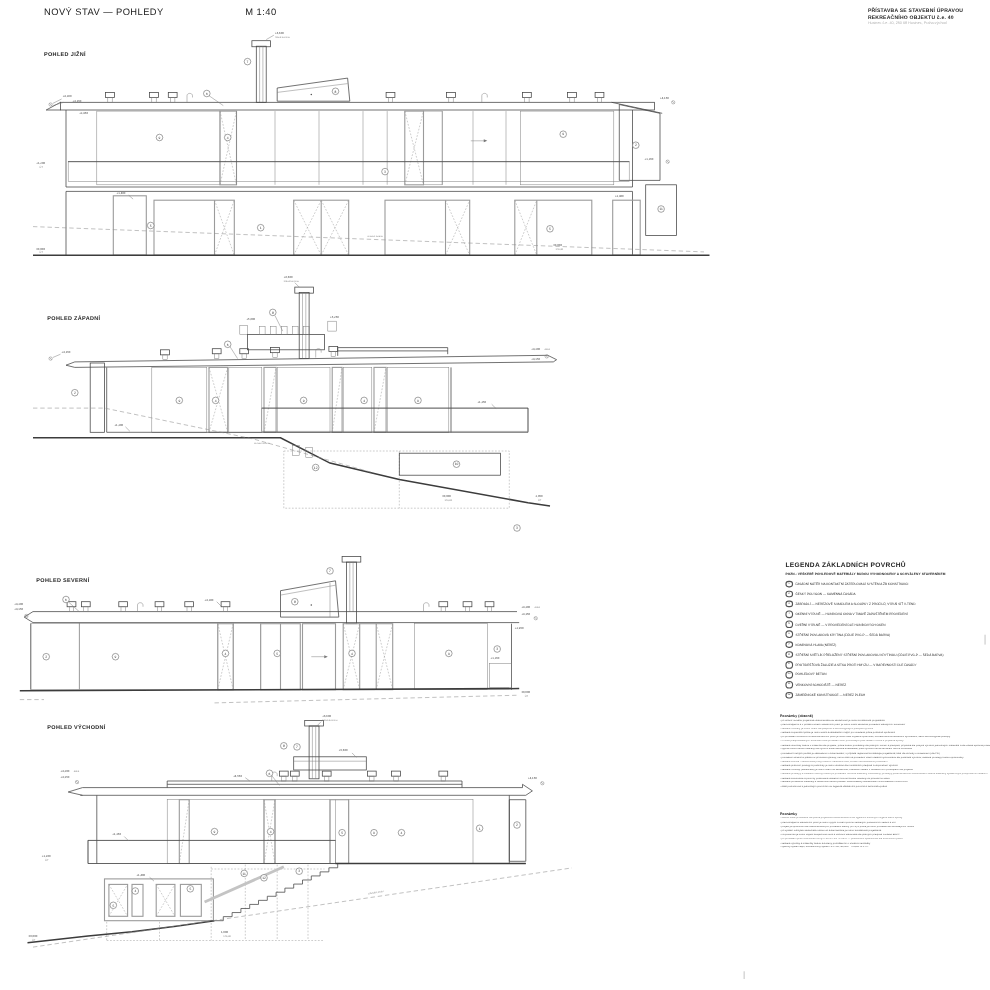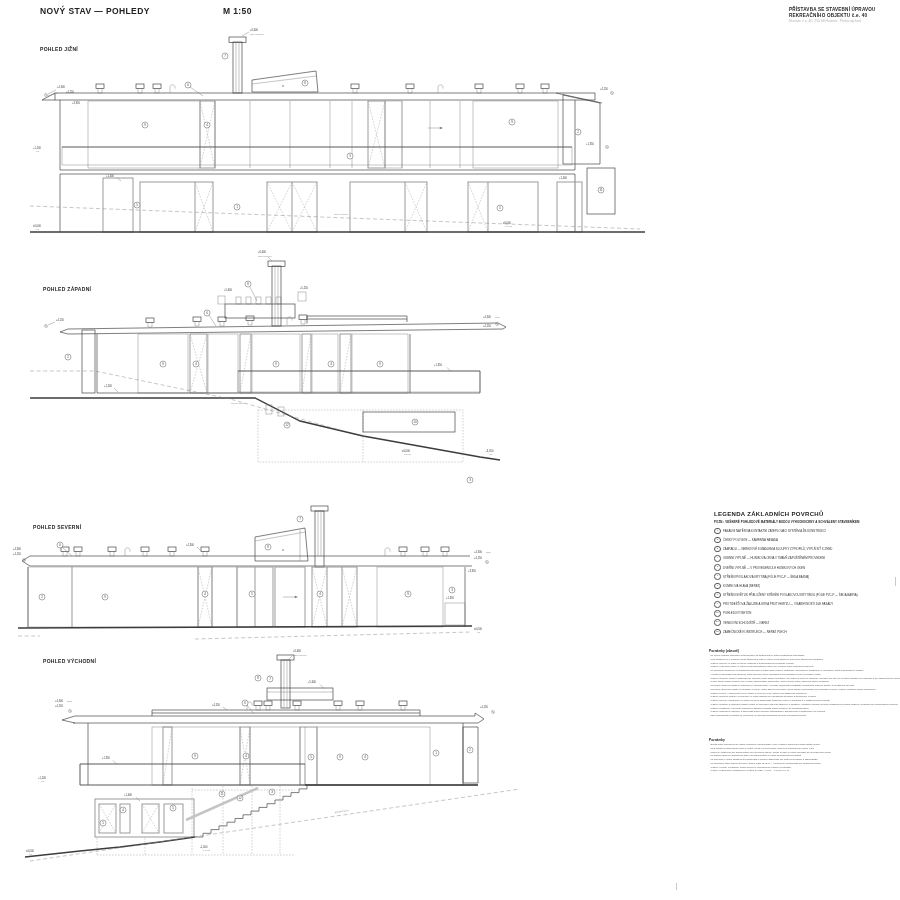--- a/index.html
+++ b/index.html
@@ -1,19 +1,19 @@
 <!DOCTYPE html>
 <html><head>
 <meta charset="utf-8">
 <style>
   html,body{margin:0;padding:0;background:#fff;}
   #sheet{position:relative;width:900px;height:900px;background:#fff;overflow:hidden;
          font-family:"Liberation Sans",sans-serif;color:#222;}
   .abs{position:absolute;}
-  .sheet-title{font-size:8.5px;font-weight:bold;letter-spacing:.4px;padding-left:28px;}
+  .sheet-title{font-size:8.5px;font-weight:normal;letter-spacing:.4px;padding-left:28px;}
   .proj-line{font-size:4.6px;font-weight:bold;line-height:5.8px;letter-spacing:.2px;}
   .proj-addr{font-size:3.4px;color:#b3b3b3;line-height:5px;}
   
   .lg-title{font-size:6px;font-weight:bold;letter-spacing:.3px;margin-bottom:2.5px;}
   .lg-note{font-size:2.9px;font-weight:bold;margin-bottom:4px;letter-spacing:.1px;}
   .lg-row{display:flex;align-items:center;gap:2.5px;margin-bottom:2.6px;}
   .lg-num{flex:0 0 auto;width:4.6px;height:4.6px;border:.5px solid #555;border-radius:50%;
           font-size:2.4px;line-height:4.6px;text-align:center;color:#444;}
   .lg-txt{font-size:2.85px;color:#333;white-space:nowrap;}
   
@@ -33,21 +33,21 @@
   .ref circle{fill:#fff;stroke:#5a5a5a;stroke-width:.5;}
   .ref text{font-family:"Liberation Sans",sans-serif;font-size:3px;fill:#444;text-anchor:middle;}
   .tick{background:#c9c9c9;}
 </style>
 </head>
 <body>
 
 <div id="sheet">
 
   <div class="abs sheet-title" style="left:12px;top:6px;">NOVÝ STAV — POHLEDY</div>
-  <div class="abs sheet-title" style="left:195px;top:6px;">M 1:50</div>
+  <div class="abs sheet-title" style="left:195px;top:6px;">M 1:40</div>
   <div class="abs" style="left:789px;top:7px;width:108px;">
     <div class="proj-line">PŘÍSTAVBA SE STAVEBNÍ ÚPRAVOU</div>
     <div class="proj-line">REKREAČNÍHO OBJEKTU č.e. 40</div>
     <div class="proj-addr">Husinec č.e. 40, 250 68 Husinec, Praha-východ</div>
   </div>
 
   <svg class="abs" style="left:0;top:0;" width="900" height="900" viewBox="0 0 900 900">
     <defs>
       <pattern id="slats" width="11" height="30" patternUnits="userSpaceOnUse">
         <path d="M1.5,0 C2.2,5 0.8,9 1.5,14 C2.2,19 0.9,25 1.6,30 M4,0 C3.4,6 4.8,12 4.1,18 C3.6,23 4.6,27 4.2,30 M6.6,0 C7.3,4 6,10 6.8,16 C7.4,21 6.2,26 6.9,30 M9.2,0 C8.6,5 9.8,11 9.1,17 C8.6,23 9.6,27 9.3,30" stroke="#6e6e6e" stroke-width="0.5" fill="none"></path>

